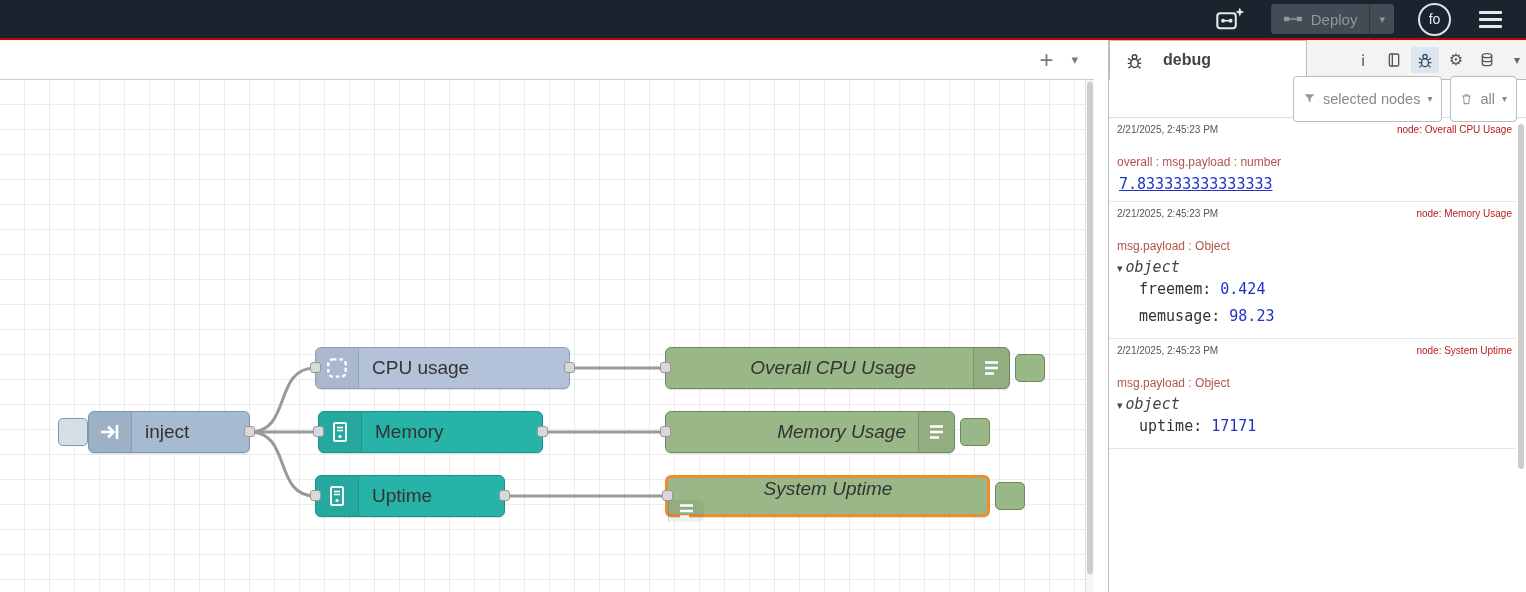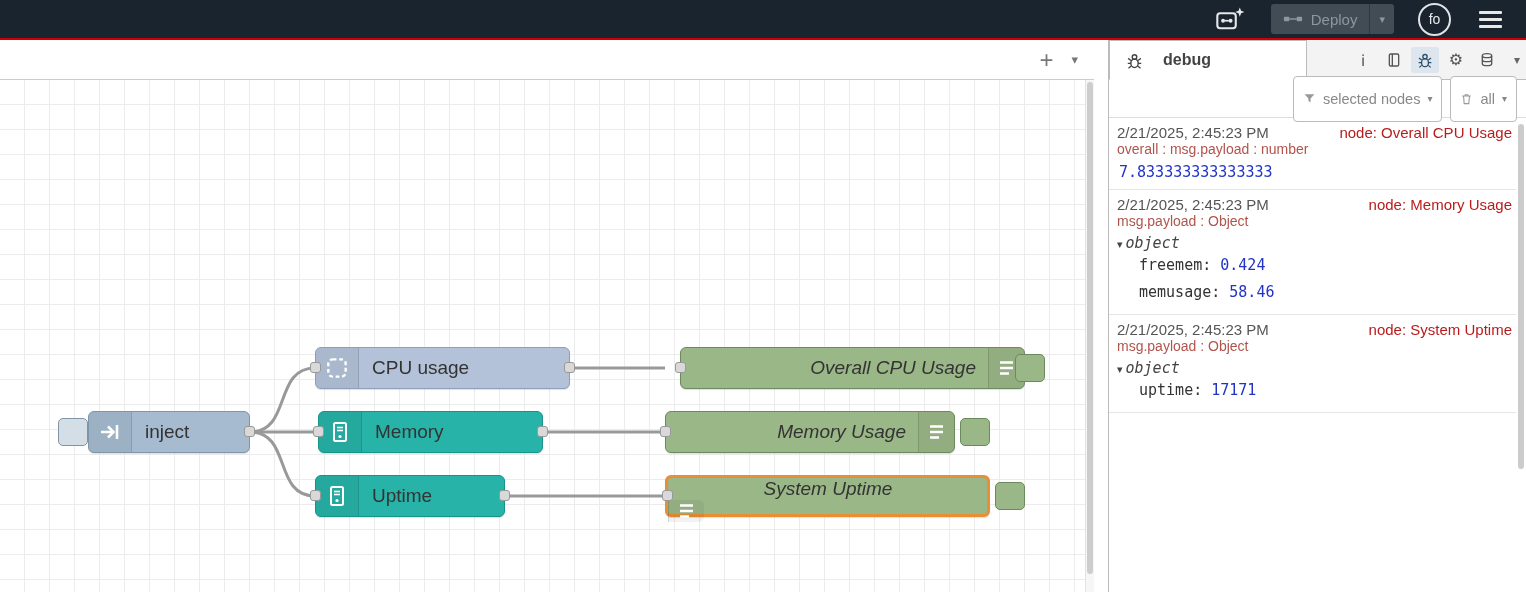--- a/index.html
+++ b/index.html
@@ -73,25 +73,25 @@
   .side-chevron { color:#666; font-size:12px; margin-left:10px; cursor:pointer; }
 
   .side-toolbar { height:38px; display:flex; align-items:center; justify-content:flex-end; gap:8px;
                   padding:0 9px; border-bottom:1px solid #ddd; background:#fff; }
   .tool-btn { display:flex; align-items:center; gap:7px; border:1px solid #bbb; border-radius:4px;
               background:#fff; color:#888; font-size:14.5px; padding:14px 9px; cursor:pointer; }
   .tool-btn .caret { font-size:10px; }
 
   .messages { flex:1; position:relative; overflow:hidden; font-size:14px; padding-right:10px; }
   .msg { padding:6px 4px 8px 8px; border-bottom:1px solid #e5e5e5; }
-  .msg-meta { display:flex; justify-content:space-between; gap:23px; font-size:15px; }
+  .msg-meta { display:flex; justify-content:space-between; gap:23px; font-size:10px; }
   .msg-time { color:#555; }
   .msg-source { color:#b91c1c; }
-  .msg-prop { color:#b0544c; margin-top:0; font-size:14px; }
-  .msg-value { font-family:"DejaVu Sans Mono", monospace; color:#2033c5; font-size:15px; margin-top:6px; padding-left:2px; }
+  .msg-prop { color:#b0544c; margin-top:20px; font-size:12px; }
+  .msg-value { font-family:"DejaVu Sans Mono", monospace; color:#2033c5; font-size:15px; margin-top:6px; padding-left:2px;text-decoration:underline; }
   .tree { margin-top:5px; font-family:"DejaVu Sans Mono", monospace; }
   .tree-head { color:#444; font-size:15px; cursor:pointer; }
   .tree-caret { font-family:"Liberation Sans", sans-serif; font-size:11px; color:#444; margin-right:3px; }
   .tree-label { font-style:italic; }
   .field { margin-left:22px; line-height:27px; font-size:15px; }
   .fkey { color:#333; } .fkey::after { content:": "; }
   .fval { color:#2033c5; }
   .side-scroll-thumb { position:absolute; right:2px; top:6px; width:6px; height:345px; background:#ccc; border-radius:3px; }
 </style>
 </head>
@@ -196,21 +196,21 @@
               <line x1="9" y1="7.5" x2="15" y2="7.5" stroke="#fff" stroke-width="1.6"></line>
               <line x1="9" y1="10.5" x2="15" y2="10.5" stroke="#fff" stroke-width="1.6"></line>
               <circle cx="12" cy="16.5" r="1.6" fill="#fff"></circle>
             </svg>
           </div>
           <div class="node-label">Uptime</div>
           <div class="port in"></div>
           <div class="port out"></div>
         </div>
 
-        <div class="node node-debug" style="left:680px;top:267px;width:345px;">
+        <div class="node node-debug" style="left:665px;top:267px;width:345px;gap:45px;">
           <div class="node-label">Overall CPU Usage</div>
           <div class="icon-region right">
             <svg width="22" height="22" viewBox="0 0 22 22">
               <path d="M4 5.5h13M4 11h13M4 16.5h9" stroke="#fff" stroke-width="2.6" fill="none"></path>
             </svg>
           </div>
           <div class="port in"></div>
         </div>
         <div class="sq-btn debug" style="left:1015px;top:274px;"></div>
 
@@ -320,21 +320,21 @@
           </div>
           <div class="msg-prop">msg.payload : Object</div>
           <div class="tree">
             <div class="tree-head">
               <span class="tree-caret">▾</span><span class="tree-label">object</span>
             </div>
             <div class="field">
               <span class="fkey">freemem</span><span class="fval">0.424</span>
             </div>
             <div class="field">
-              <span class="fkey">memusage</span><span class="fval">58.46</span>
+              <span class="fkey">memusage</span><span class="fval">98.23</span>
             </div>
           </div>
         </div>
 
         <div class="msg">
           <div class="msg-meta">
             <span class="msg-time">2/21/2025, 2:45:23 PM</span>
             <span class="msg-source">node: System Uptime</span>
           </div>
           <div class="msg-prop">msg.payload : Object</div>

